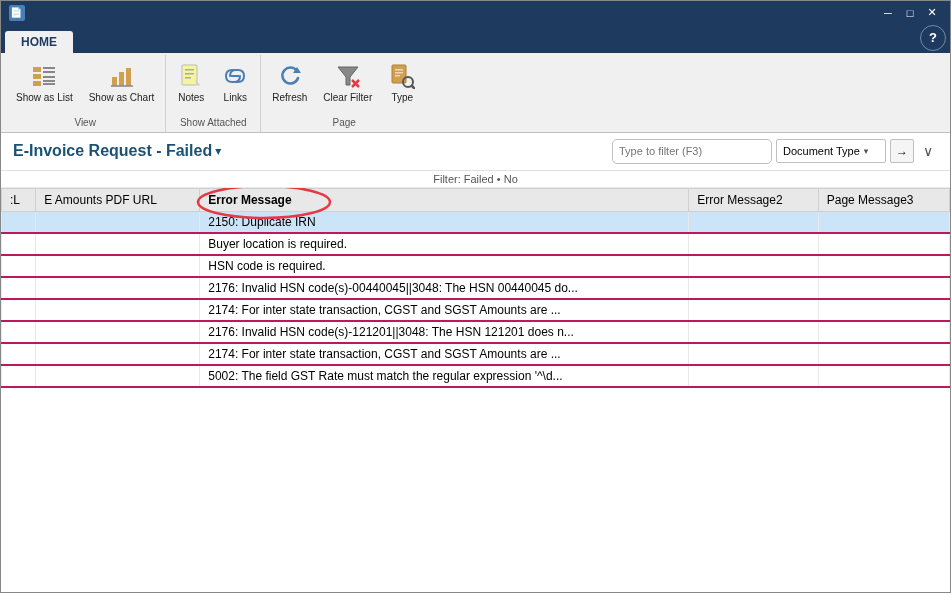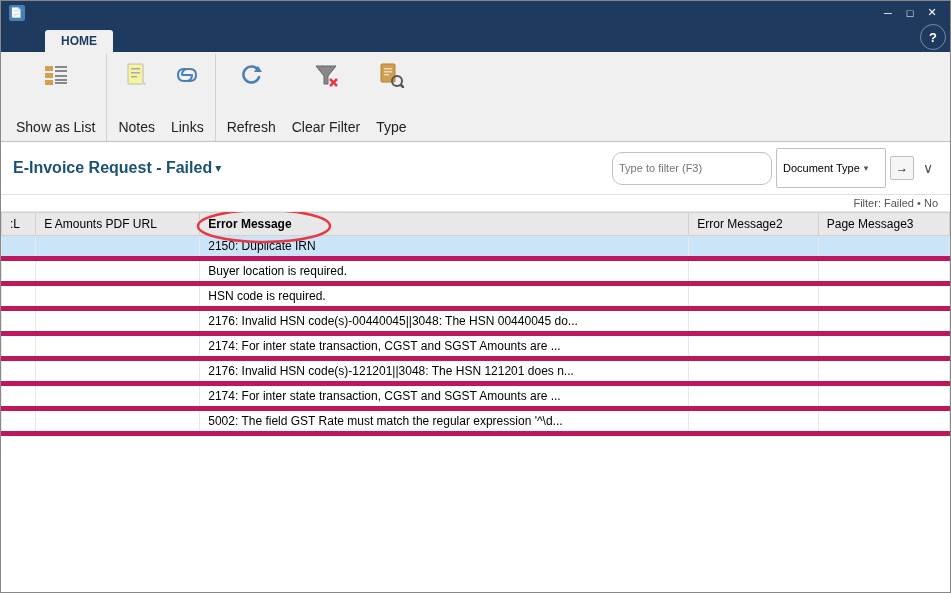--- a/index.html
+++ b/index.html
@@ -55,21 +55,20 @@
       padding: 4px 16px;
       font-size: 12px;
       color: white;
       cursor: pointer;
       border-radius: 3px 3px 0 0;
     }
     .ribbon-tab.active {
       background: #f0f0f0;
       color: #1e3a5f;
       font-weight: bold;
-      margin-left: 40px;
     }
     .ribbon-help {
       margin-left: auto;
       color: white;
       width: 26px; height: 26px;
       display: flex; align-items: center; justify-content: center;
       font-size: 13px; font-weight: bold;
       border: 1px solid rgba(255,255,255,0.4);
       border-radius: 50%;
       margin-right: 4px;
@@ -119,25 +118,24 @@
       background: transparent;
       min-width: 40px;
       gap: 2px;
     }
     .ribbon-btn .icon {
       width: 28px; height: 28px;
       display: flex; align-items: center; justify-content: center;
       font-size: 18px;
     }
     .ribbon-btn .label {
-      font-size: 14px;
+      font-size: 10px;
       text-align: center;
       line-height: 1.2;
       color: #222;
-      margin-top: 28px;
     }
 
     
     .page-header {
       display: flex;
       align-items: center;
       justify-content: space-between;
       padding: 6px 12px;
       border-bottom: 1px solid #e0e0e0;
       background: white;
@@ -157,33 +155,33 @@
       font-size: 12px;
       cursor: pointer;
     }
     .filter-bar {
       display: flex;
       align-items: center;
       gap: 4px;
     }
     .filter-input {
       border: 1px solid #c0c0c0;
-      border-radius: 10px;
+      border-radius: 5px;
       padding: 2px 6px;
       font-size: 11px;
       color: #888;
       width: 160px;
-      height: 33px;
+      height: 25px;
     }
     .filter-dropdown {
       border: 1px solid #c0c0c0;
       border-radius: 2px;
       padding: 2px 6px;
       font-size: 11px;
-      height: 40px;
+      height: 24px;
       background: white;
       display: flex; align-items: center; gap: 4px;
       cursor: pointer;
       min-width: 110px;
     }
     .filter-dropdown-arrow { font-size: 9px; color: #555; }
     .filter-nav-btn {
       width: 24px; height: 24px;
       border: 1px solid #c0c0c0;
       background: #f5f5f5;
@@ -195,21 +193,21 @@
     .filter-expand-btn {
       width: 20px; height: 20px;
       display: flex; align-items: center; justify-content: center;
       cursor: pointer;
       font-size: 14px;
       color: #555;
     }
 
     
     .filter-status {
-      text-align: right;
+      text-align: center;
       padding: 2px 12px;
       font-size: 11px;
       color: #555;
       background: white;
       border-bottom: 1px solid #e8e8e8;
     }
 
     
     .table-container {
       flex: 1;
@@ -225,21 +223,21 @@
       background: #e8e8e8;
       border: 1px solid #d0d0d0;
       padding: 4px 8px;
       text-align: left;
       font-weight: normal;
       white-space: nowrap;
       position: sticky;
       top: 0;
       z-index: 1;
     }
-    tbody tr { border-bottom: 5px solid #be185d; padding-left: 12px; }
+    tbody tr { border-bottom: 2px solid #be185d; padding-left: 12px; }
     tbody tr:first-child { background: #cce4f7; }
     tbody td { padding: 3px 8px; border: 1px solid #e8e8e8; white-space: nowrap; }
 
     .main-layout {
       display: flex;
       flex-direction: column;
       height: calc(100vh - 56px);
     }
 
     .window {
@@ -285,21 +283,33 @@
               <rect x="2" y="18" width="8" height="5" fill="#d0a050"></rect>
               <rect x="12" y="4" width="12" height="2" fill="#888"></rect>
               <rect x="12" y="8" width="12" height="2" fill="#888"></rect>
               <rect x="12" y="13" width="12" height="2" fill="#888"></rect>
               <rect x="12" y="17" width="12" height="2" fill="#888"></rect>
               <rect x="12" y="20" width="12" height="2" fill="#888"></rect>
             </svg>
           </div>
           <div class="label">Show as List</div>
         </button>
+        <button class="ribbon-btn">
+          <div class="icon">
+            <svg width="26" height="26" viewBox="0 0 26 26" fill="none">
+              <rect x="3" y="14" width="5" height="9" fill="#d0a050"></rect>
+              <rect x="10" y="9" width="5" height="14" fill="#d0a050"></rect>
+              <rect x="17" y="5" width="5" height="18" fill="#d0a050"></rect>
+              <line x1="2" y1="23" x2="24" y2="23" stroke="#888" stroke-width="1.5"></line>
+            </svg>
+          </div>
+          <div class="label">Show as Chart</div>
+        </button>
       </div>
+      <div class="ribbon-group-label">View</div>
     </div>
 
     <div class="ribbon-group">
       <div class="ribbon-group-items">
         <button class="ribbon-btn">
           <div class="icon">
             <svg width="26" height="26" viewBox="0 0 26 26" fill="none">
               <rect x="4" y="2" width="15" height="20" rx="1" fill="#f5f5a0" stroke="#bbb" stroke-width="1"></rect>
               <rect x="7" y="6" width="9" height="1.5" fill="#aaa"></rect>
               <rect x="7" y="10" width="9" height="1.5" fill="#aaa"></rect>

